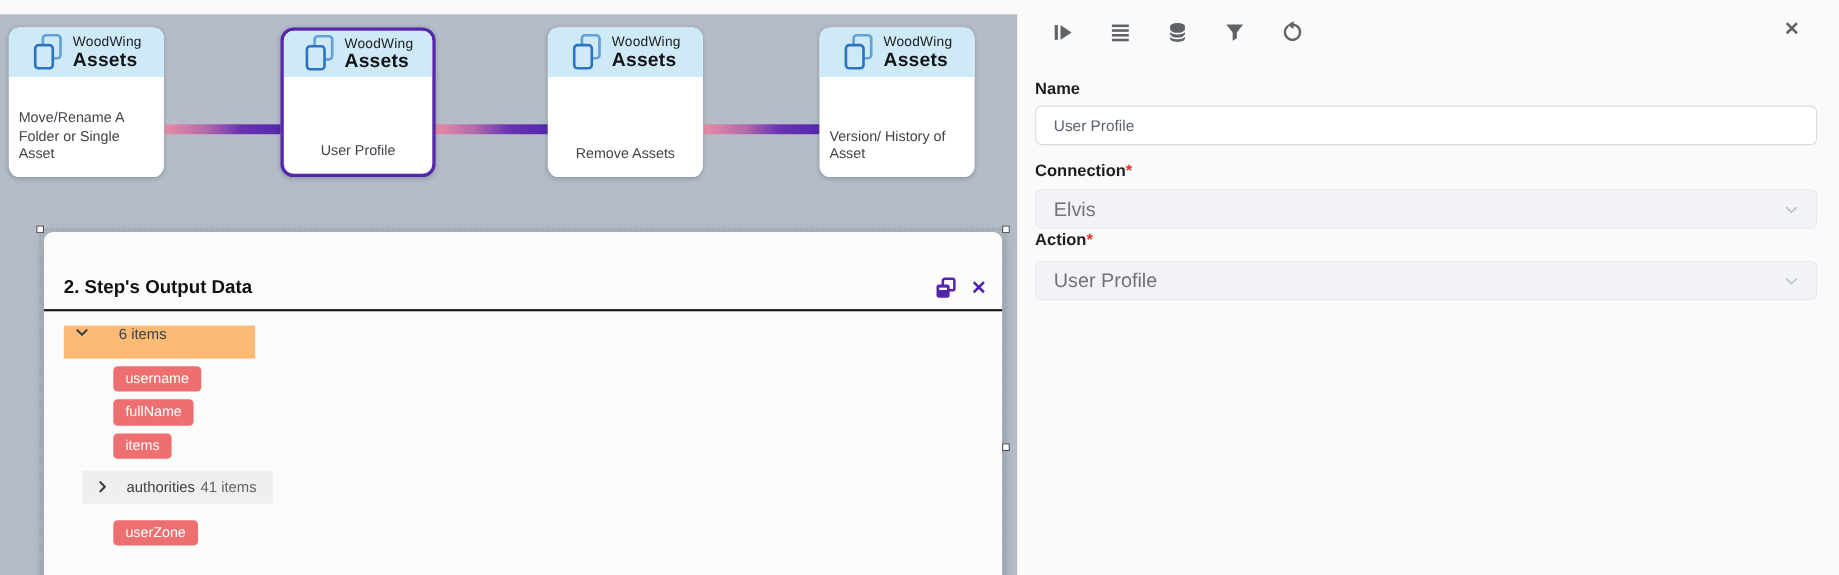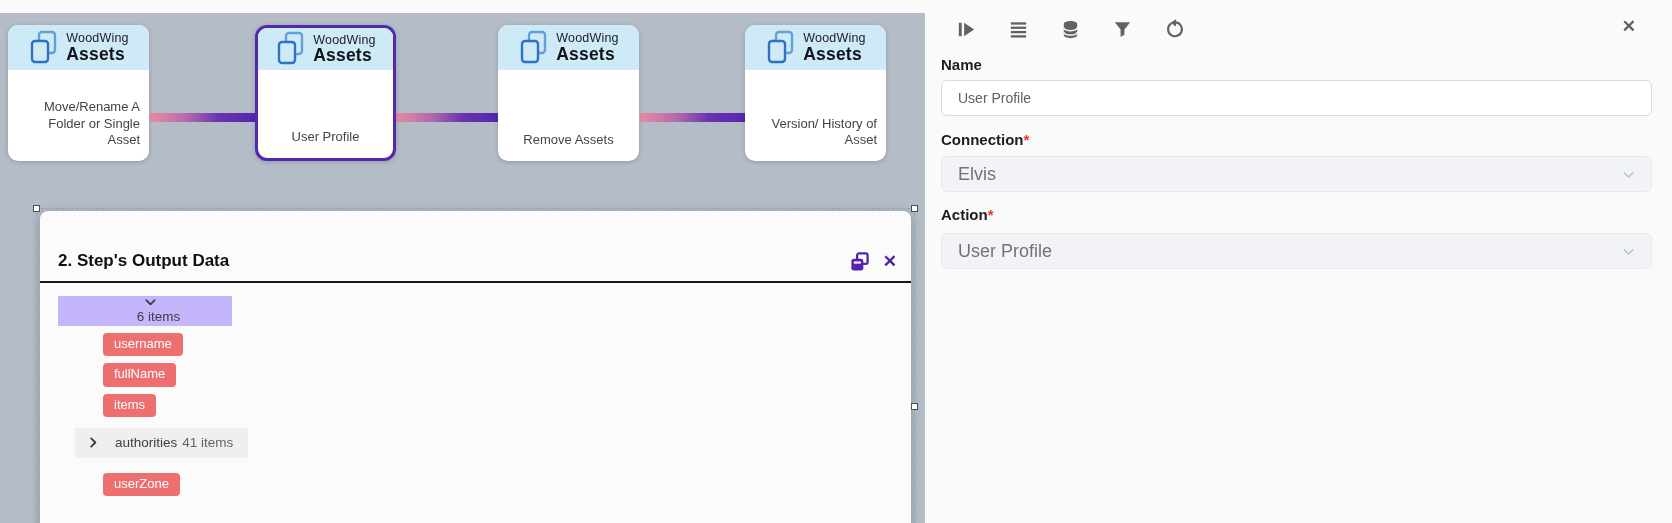--- a/index.html
+++ b/index.html
@@ -14,69 +14,69 @@
 
   .node { position:absolute; top:12px; width:141px; height:136px; background:#ffffff;
     border-radius:10px; box-shadow:0 1px 4px rgba(40,50,60,.25); display:flex; flex-direction:column; overflow:hidden; cursor:pointer; }
   .node.selected { border:3px solid #5527ab; border-radius:12px; }
   .node-header { height:45px; background:#cdeaf6; display:flex; align-items:center; justify-content:center; gap:6px; flex:0 0 auto; }
   .node.selected .node-header { height:42px; }
   .brand-stack { display:flex; flex-direction:column; line-height:1; }
   .brand-top { font-size:12.5px; color:#202124; letter-spacing:.2px; }
   .brand-bottom { font-size:17.5px; font-weight:700; color:#121417; letter-spacing:.2px; margin-top:1px; }
   .node-body { flex:1; display:flex; align-items:flex-end; justify-content:center; padding:0 9px 13px; }
-  .node-label { font-size:13px; color:#3f454a; text-align:right; line-height:1.25; }
+  .node-label { font-size:13px; color:#3f454a; text-align:left; line-height:1.25; }
 
   
   .popup { position:absolute; left:40px; top:198px; width:871px; height:390px; background:#fbfbfb;
     border-radius:8px 8px 0 0; box-shadow:0 2px 10px rgba(30,35,45,.28); }
   .selection-box { position:absolute; left:-4px; top:-3px; right:-4px; bottom:-2px;
     border:1px dashed #9aa2ab; pointer-events:none; }
   .handle { position:absolute; width:7px; height:7px; background:#fff; border:1px solid #4a4f55; }
   .handle.tl { left:-7px; top:-6px; }
   .handle.tr { right:-7px; top:-6px; }
   .handle.rm { right:-7px; top:192px; }
 
   .popup-header { height:42px; display:flex; align-items:center; padding:0 14px 0 18px;
     border-bottom:2px solid #17181a;margin-top:30px; }
   .popup-title { font-size:17px; font-weight:700; color:#0d0f12; flex:1; }
   .popup-header-icons { display:flex; align-items:center; gap:13px; }
   .icon-btn { background:none; border:none; cursor:pointer; display:flex; align-items:center; justify-content:center; padding:0; }
   .popup-close { font-size:17px; font-weight:700; color:#4f21a8; line-height:1; }
 
   .popup-body { padding:13px 0 0 18px; }
-  .tree-row { display:flex; align-items:center; background:#c4b5fd; height:30px; width:174px;flex-direction:column; }
+  .tree-row { display:flex; background:#fdba74; height:30px; width:174px; }
   .tree-row .chev { margin-left:10px; }
   .tree-row .row-label { margin-left:27px; font-size:13.5px; color:#3c4043; }
   .badge { display:inline-block; margin-left:45px; background:#ee6f6f; color:#ffffff;
     font-size:13px; padding:4px 11px 5px; border-radius:4px; line-height:1.1; cursor:pointer; }
   .badge.mt { margin-top:7px; }
   .group-block { margin-left:17px; margin-top:11px; width:173px; background:#efefef; }
   .group-row { display:flex; align-items:center; height:30px; cursor:pointer; }
   .group-row .chev { margin-left:12px; }
   .group-row .g-label { margin-left:15px; font-size:13.5px; color:#3c4043; }
   .group-row .g-count { margin-left:5px; font-size:13.5px; color:#5f6368; }
   .row-6items { margin-left:0; cursor:pointer; }
   .u-badge { margin-top:15px; }
 
   
   .inspector { position:absolute; left:925px; top:0; width:747px; height:523px; background:#fafafa; padding:14px 20px 0 16px; }
   .toolbar { display:flex; align-items:center; gap:29px; padding-left:14px; height:30px; }
   .tb-icon { width:23px; height:23px; cursor:pointer; }
   .inspector-close { position:absolute; right:36px; top:18px; font-size:17px; font-weight:700; color:#5f6368; line-height:1; background:none; border:none; cursor:pointer; }
 
-  .field-label { margin-top:12px; font-size:15px; font-weight:700; color:#1b1d1f; }
+  .field-label { margin-top:28px; font-size:15px; font-weight:700; color:#1b1d1f; }
   .field-label .req { color:#e3342f; font-weight:700; }
   .text-input { margin-top:7px; width:711px; height:36px; background:#ffffff; border:1px solid #d8dce2;
     border-radius:6px; padding:0 16px; font-size:14px; color:#5a626e; font-family:"Liberation Sans","DejaVu Sans",sans-serif; outline:none; display:block; }
   .label-2 { margin-top:15px; }
   .select { margin-top:8px; width:711px; height:36px; background:#f1f3f7; border:1px solid #e6e9ee;
     border-radius:6px; display:flex; align-items:center; padding:0 14px 0 16px; cursor:default; }
   .select .sel-value { flex:1; font-size:18px; color:#737373; }
-  .label-3 { margin-top:14px; }
+  .label-3 { margin-top:2px; }
   .select-2 { margin-top:10px; }
 </style>
 </head>
 <body>
 
 <div class="canvas">
 
   <div class="connector" style="left:150px;width:105px;"></div>
   <div class="connector" style="left:395px;width:103px;"></div>
   <div class="connector" style="left:640px;width:105px;"></div>

